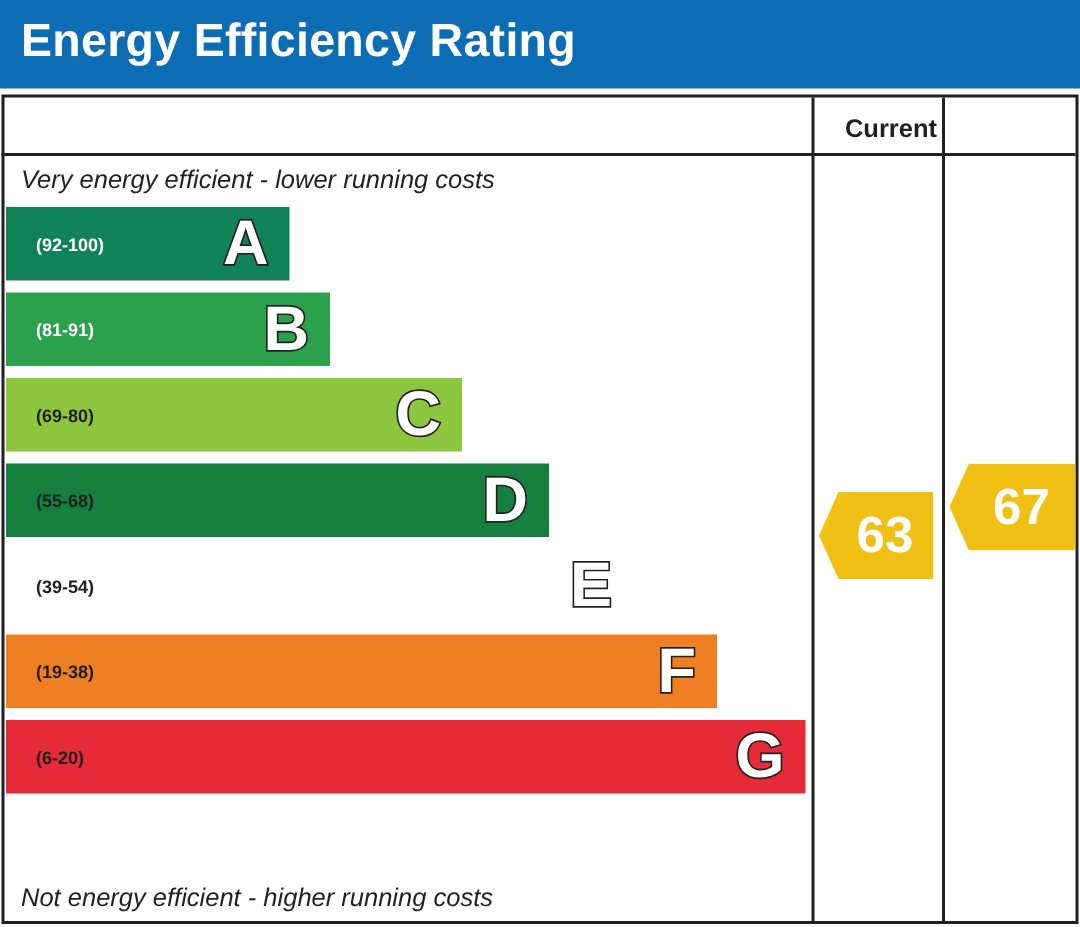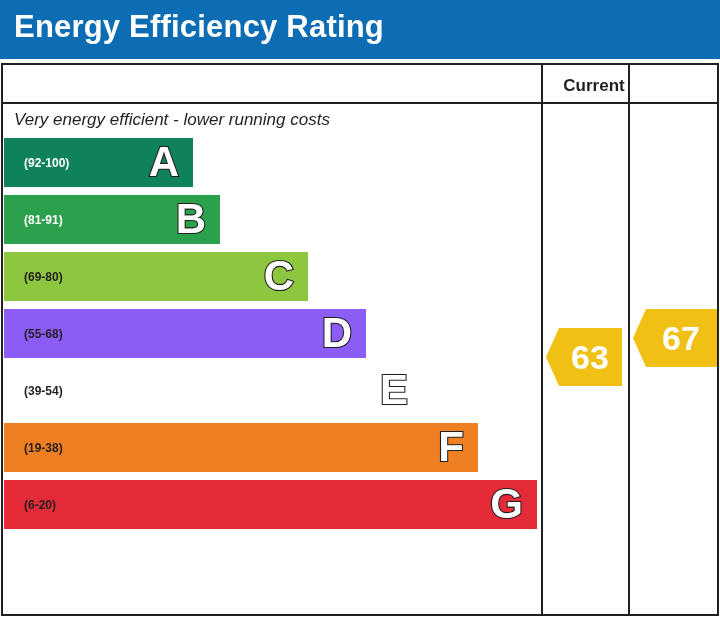--- a/index.html
+++ b/index.html
@@ -169,35 +169,36 @@
   </div>
 
   <div class="table-frame"></div>
   <div class="hdr-rule"></div>
   <div class="vrule col-current"></div>
   <div class="vrule col-potential"></div>
 
   <div class="col-head current">Current</div>
 
   <div class="caption top">Very energy efficient - lower running costs</div>
+  <div class="caption bottom">Not energy efficient - higher running costs</div>
 
   <div class="bands" id="bands-container">
       <div class="band" style="top: 0px; width: 189px; background: rgb(16, 130, 90);">
         <span class="band-range" style="color: rgb(255, 255, 255);">(92-100)</span>
         <span class="band-letter">A</span>
       </div>
       <div class="band" style="top: 57px; width: 216px; background: rgb(43, 161, 76);">
         <span class="band-range" style="color: rgb(255, 255, 255);">(81-91)</span>
         <span class="band-letter">B</span>
       </div>
       <div class="band" style="top: 114px; width: 304px; background: rgb(141, 198, 63);">
         <span class="band-range" style="color: rgb(35, 31, 32);">(69-80)</span>
         <span class="band-letter">C</span>
       </div>
-      <div class="band" style="top: 171px; width: 362px; background: #8b5cf6;">
+      <div class="band" style="top: 171px; width: 362px; background: #15803d;">
         <span class="band-range" style="color: rgb(35, 31, 32);">(55-68)</span>
         <span class="band-letter">D</span>
       </div>
       <div class="band" style="top: 228px; width: 418px;">
         <span class="band-range" style="color: rgb(35, 31, 32);">(39-54)</span>
         <span class="band-letter">E</span>
       </div>
       <div class="band" style="top: 285px; width: 474px; background: rgb(238, 128, 35);">
         <span class="band-range" style="color: rgb(35, 31, 32);">(19-38)</span>
         <span class="band-letter">F</span>

